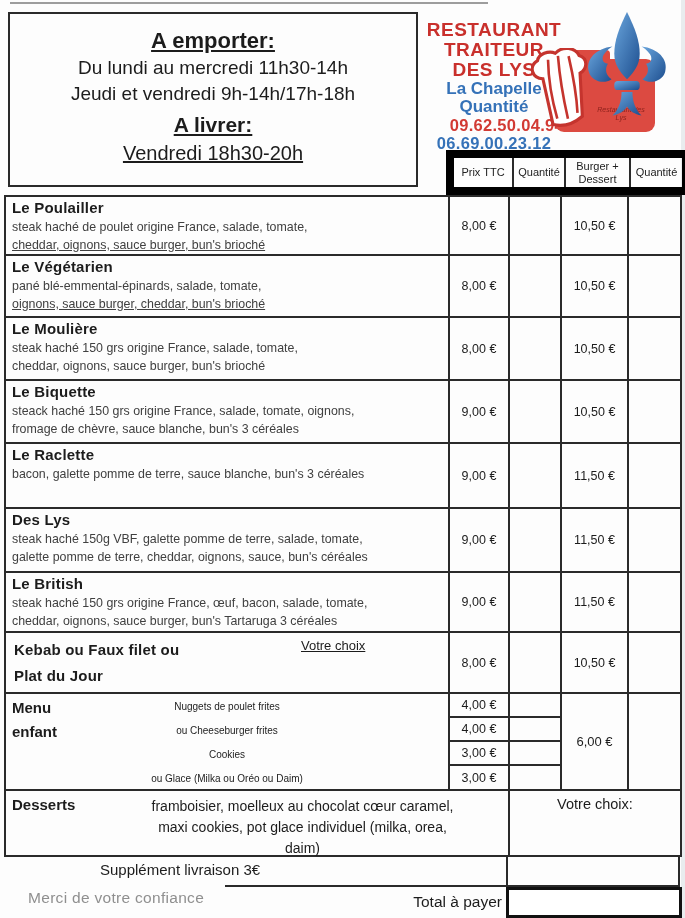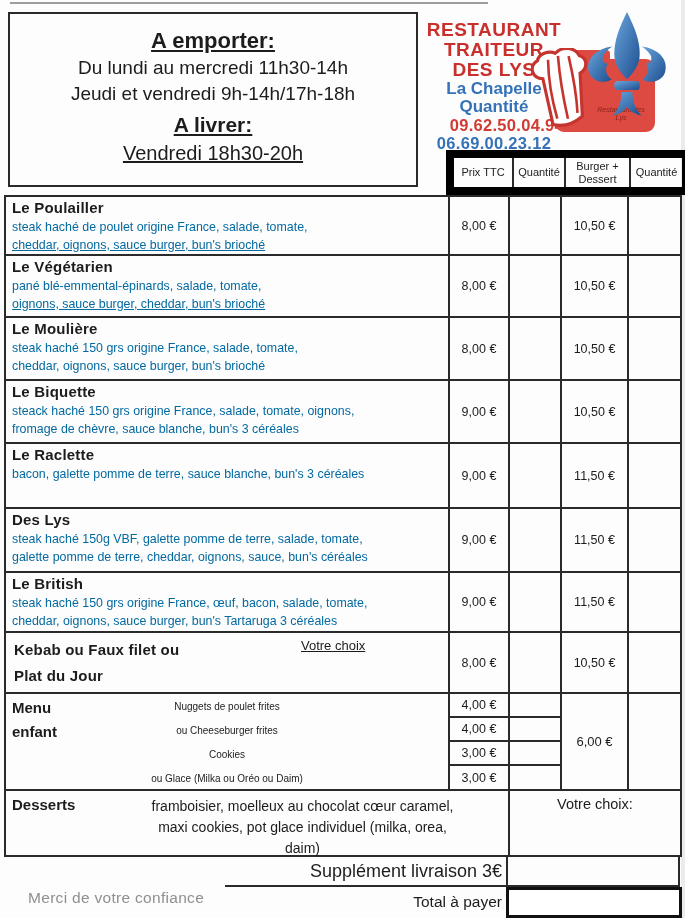--- a/index.html
+++ b/index.html
@@ -47,42 +47,42 @@
     position:absolute; left:4px; top:195px; width:678px;
     border:2px solid #2a2a2a; display:grid;
     grid-template-columns:442px 60px 52px 67px 53px;
     grid-template-rows:57px 62px 63px 63px 65px 64px 60px 61px 24px 24px 24px 25px 66px;
   }
   .cell { position:relative; }
   .bl { border-left:2px solid #2a2a2a; }
   .bt { border-top:2px solid #2a2a2a; }
   .desc-cell { padding:1px 6px 0 6px; }
   .item-title { font-size:15px; font-weight:bold; line-height:20px; letter-spacing:.2px; }
-  .item-desc { font-size:12.4px; line-height:18px; color:#0369a1; }
+  .item-desc { font-size:12.4px; line-height:18px; color:#404040; }
   .item-desc.u { text-decoration:underline; }
   .money { display:flex; align-items:center; justify-content:center; font-size:12.5px; color:#1c1c1c; }
   .choice-note { position:absolute; left:295px; top:5px; font-size:13px; text-decoration:underline; }
   .two-line-title { padding-top:4px;padding-left:8px; }
   .two-line-title .item-title { line-height:26px; }
 
   
   .kids-label { position:absolute; left:6px; top:2px; font-size:15px; font-weight:bold; line-height:24px; }
   .kids-lines div { height:24px; display:flex; align-items:center; justify-content:center; font-size:10px; }
   .kids-lines div:last-child { height:25px; }
   .kids-combo { font-size:13px; }
 
   
   .desserts-label { position:absolute; left:6px; top:5px; font-size:15px; font-weight:bold; }
   .desserts-desc { padding:5px 4px 0 95px; text-align:center; font-size:14px; line-height:21px; }
   .votre-choix { padding-top:5px; text-align:center; font-size:14.5px; }
 
   
   .suppl-cell { position:absolute; left:506px; top:857px; width:174px; height:30px;
     border:2px solid #2a2a2a; border-top:none; }
-  .suppl-text { position:absolute; left:100px; top:861px; width:402px; text-align:right; font-size:18px; }
+  .suppl-text { position:absolute; left:100px; top:861px; width:402px; text-align:left; font-size:15px; }
   .suppl-divider { position:absolute; left:225px; top:885px; width:281px; height:2px; background:#2a2a2a; }
   .total-box { position:absolute; left:506px; top:887px; width:176px; height:31px; border:3px solid #111; background:#fff; }
   .total-text { position:absolute; left:100px; top:893px; width:402px; text-align:right; font-size:15.5px; }
   .thanks { position:absolute; left:28px; top:889px; font-size:15.5px; color:#8f8f8f; letter-spacing:.3px; }
 </style>
 </head>
 <body>
 
 <div class="page">
   <div class="edge-line"></div>

